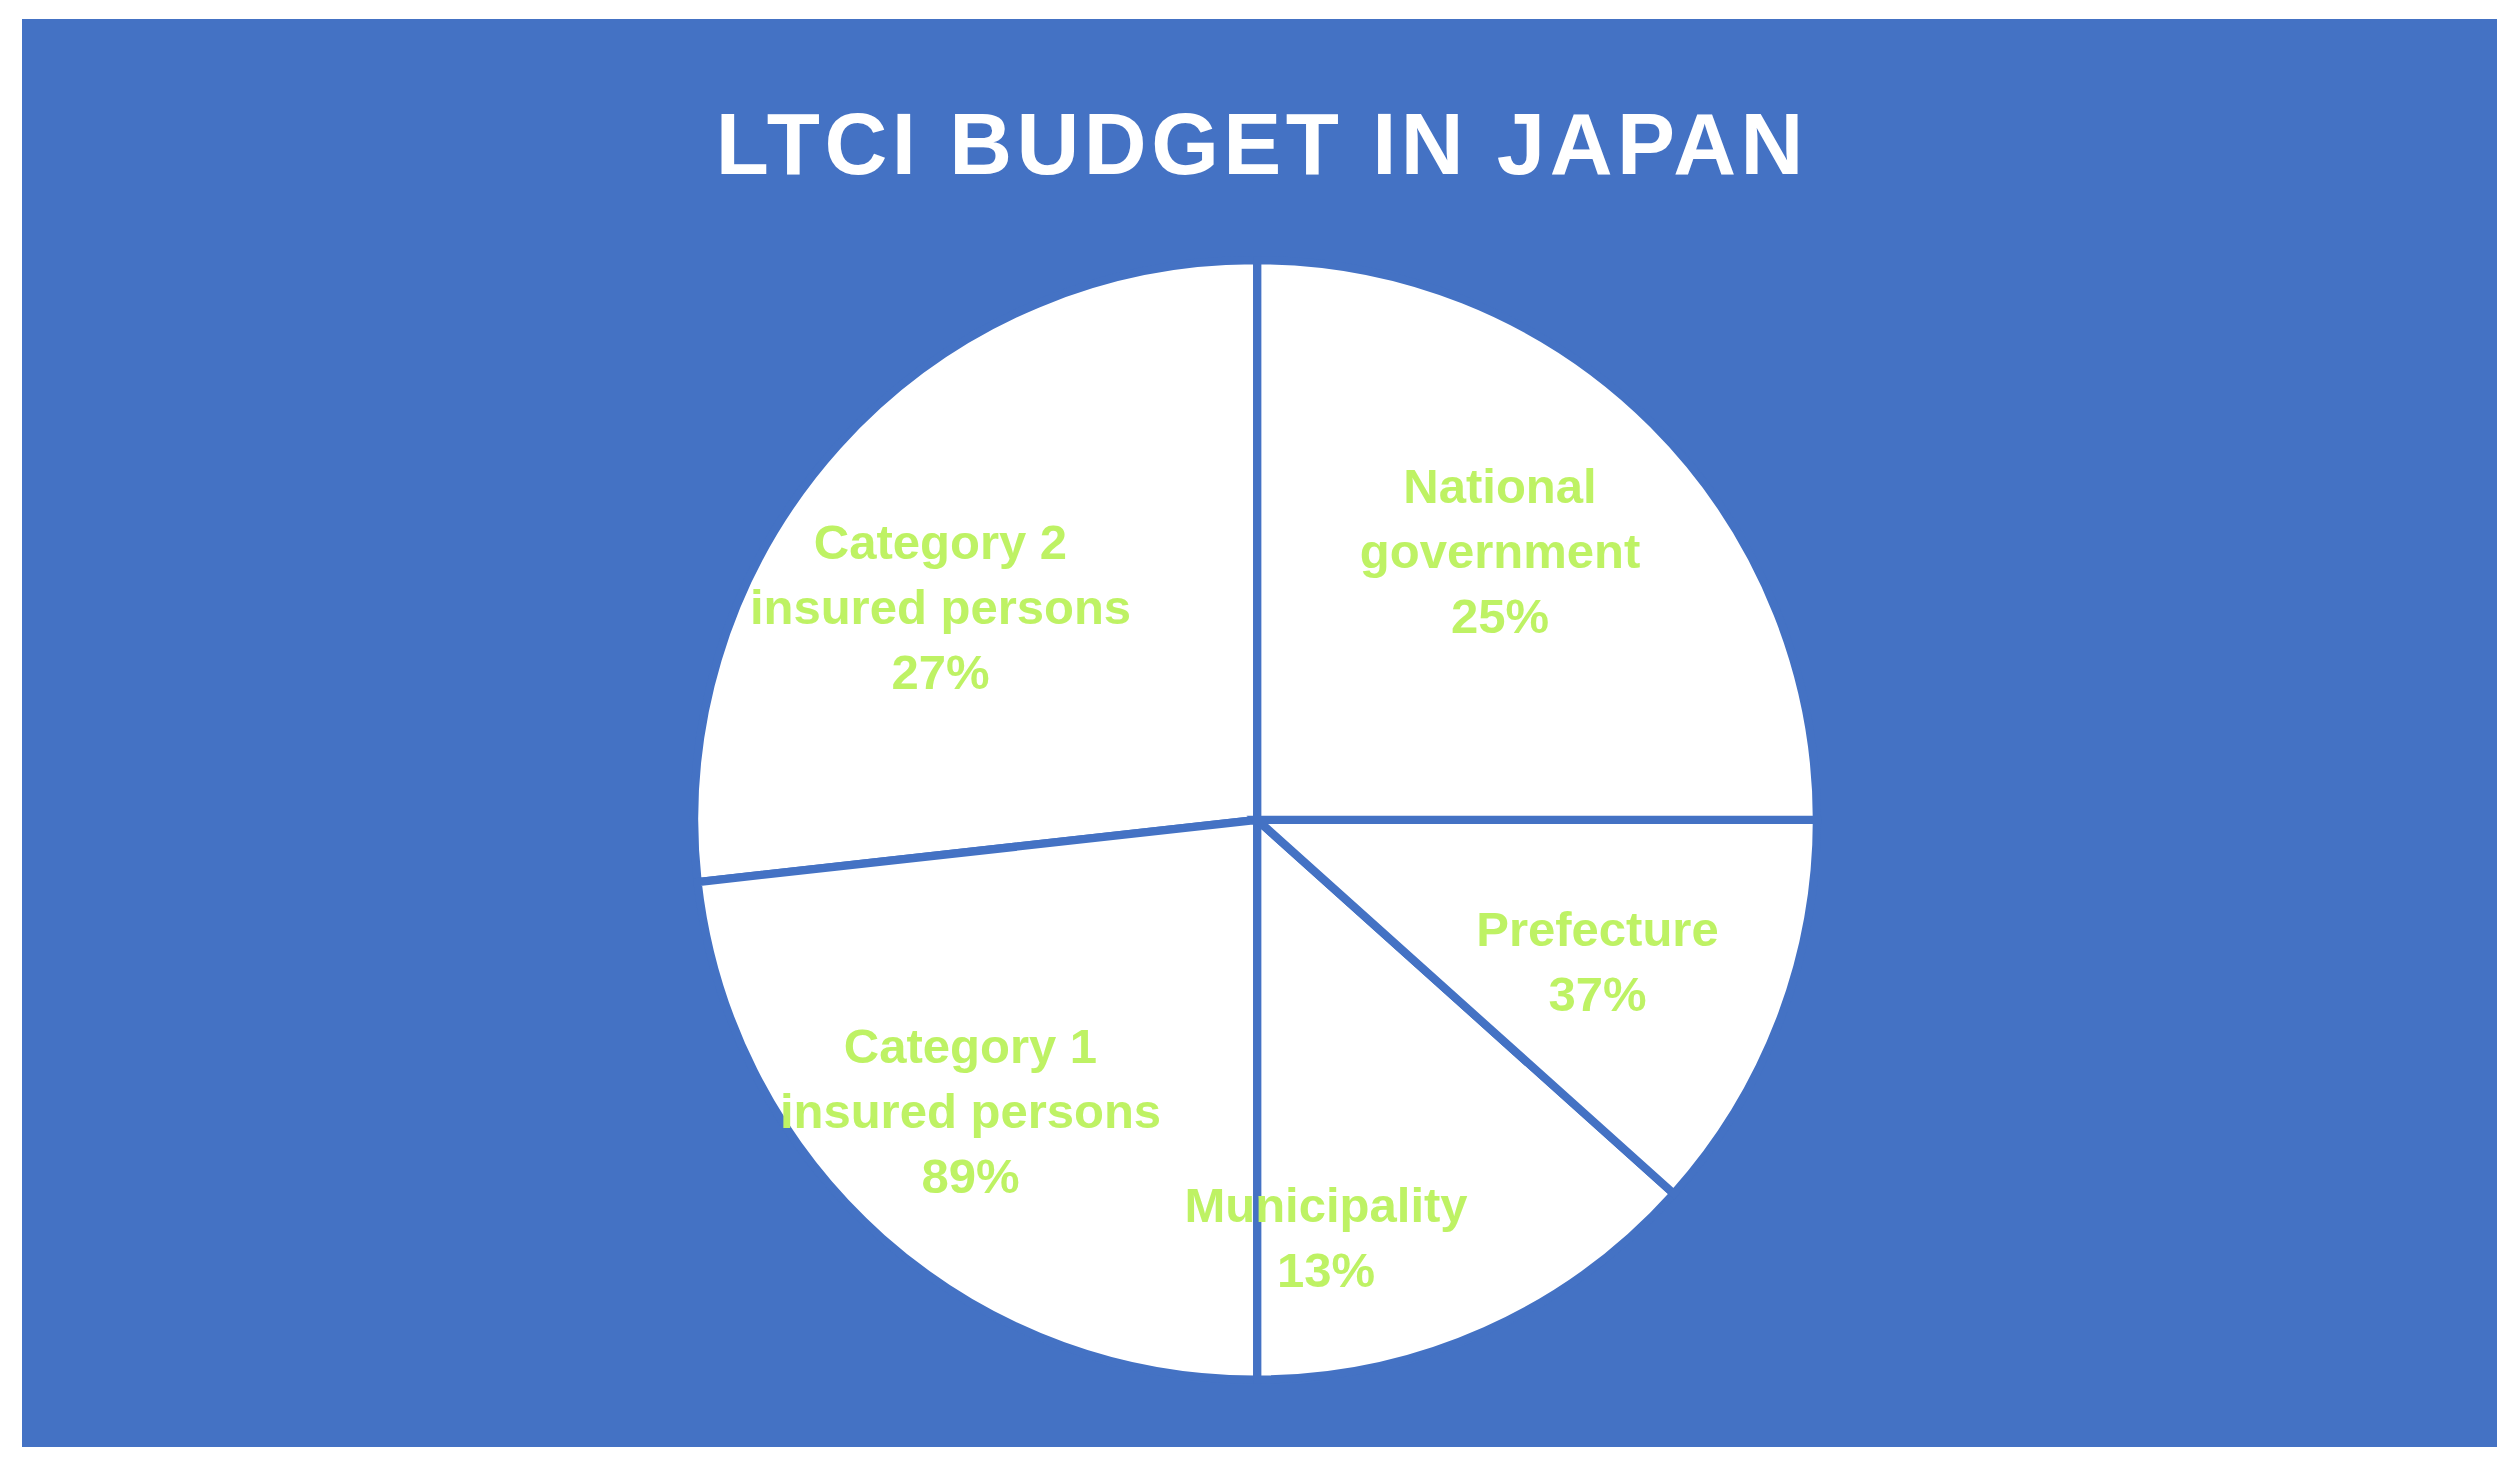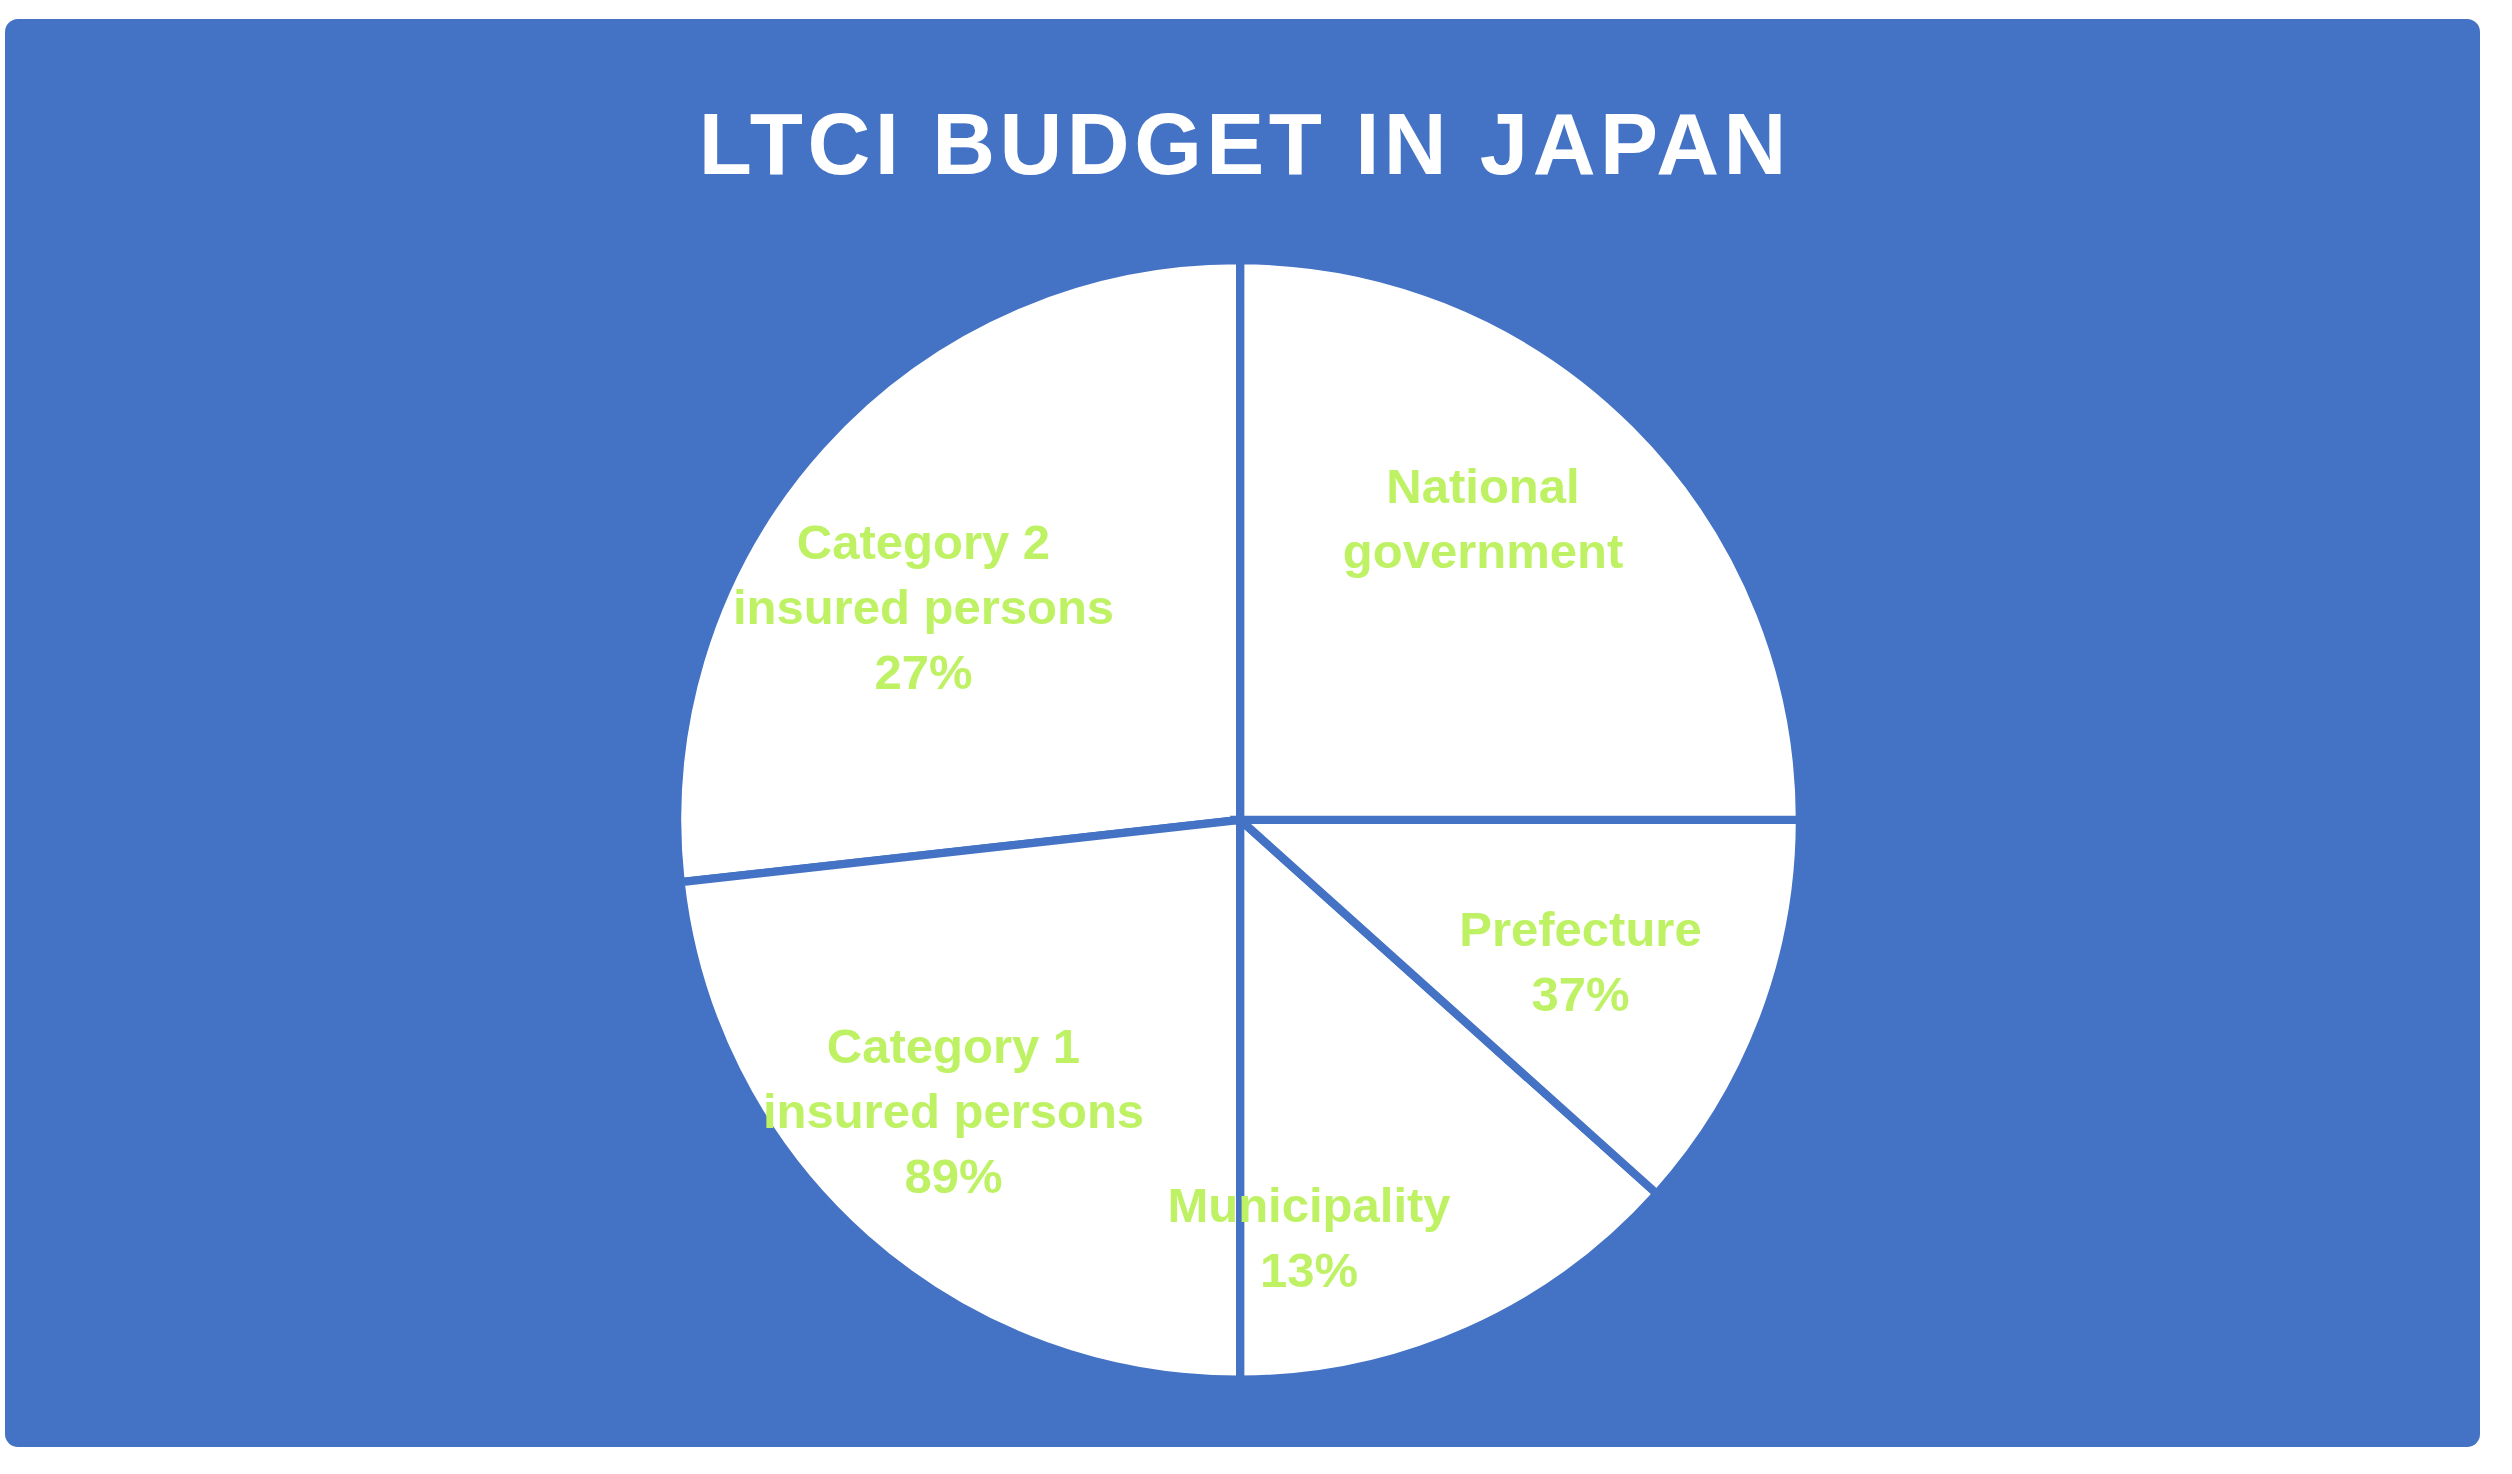--- a/index.html
+++ b/index.html
@@ -17,26 +17,25 @@
   #canvas {
     position: relative;
     width: 2512px;
     height: 1475px;
     background: #ffffff;
   }
 
   
   #panel {
     position: absolute;
-    left: 5px;
+    left: 22px;
     top: 19px;
     width: 2475px;
     height: 1428px;
     background: #4472C4;
-    border-radius: 13px;
   }
 
   
   #chart-title {
     position: absolute;
     left: 0;
     top: 79px;
     width: 2475px;
     text-align: center;
     color: #FFFFFF;
@@ -118,20 +117,21 @@
 
         <path fill="#FFFFFF" stroke="#4472C4" stroke-width="11" stroke-linejoin="miter" d="M 1648 1069
                  L 1648 322
                  A 747 747 0 0 1 2395 1069
                  Z"></path>
       </svg>
 
       <div class="slice-label" id="label-national">
         <span class="line">National</span>
         <span class="line">government</span>
+        <span class="line">25%</span>
       </div>
 
       <div class="slice-label" id="label-category2">
         <span class="line">Category 2</span>
         <span class="line">insured persons</span>
         <span class="line">27%</span>
       </div>
 
       <div class="slice-label" id="label-prefecture">
         <span class="line">Prefecture</span>

